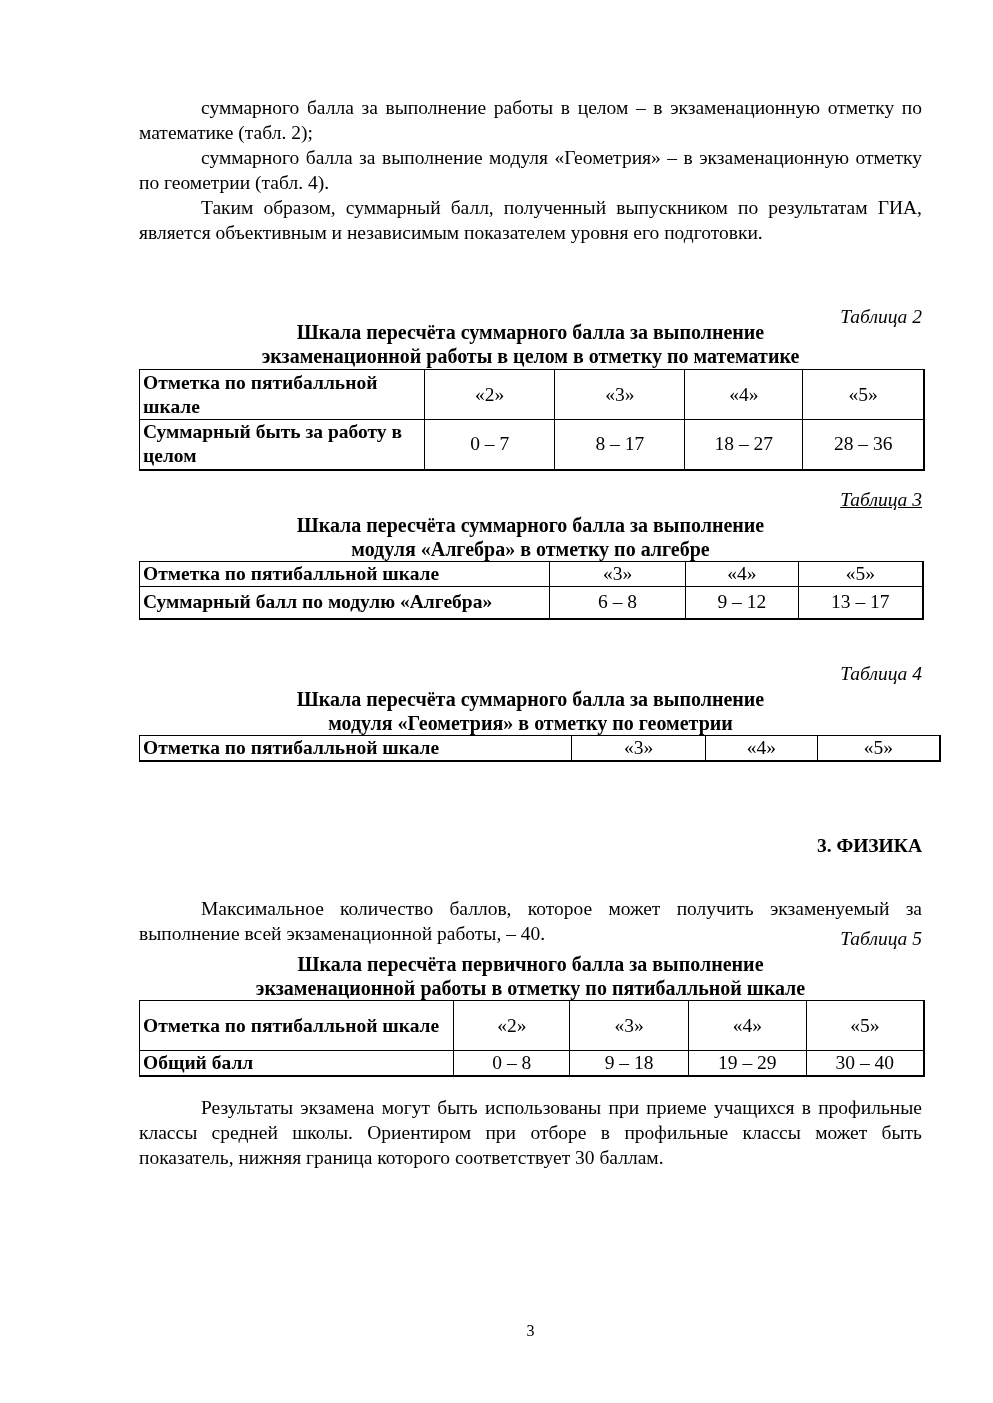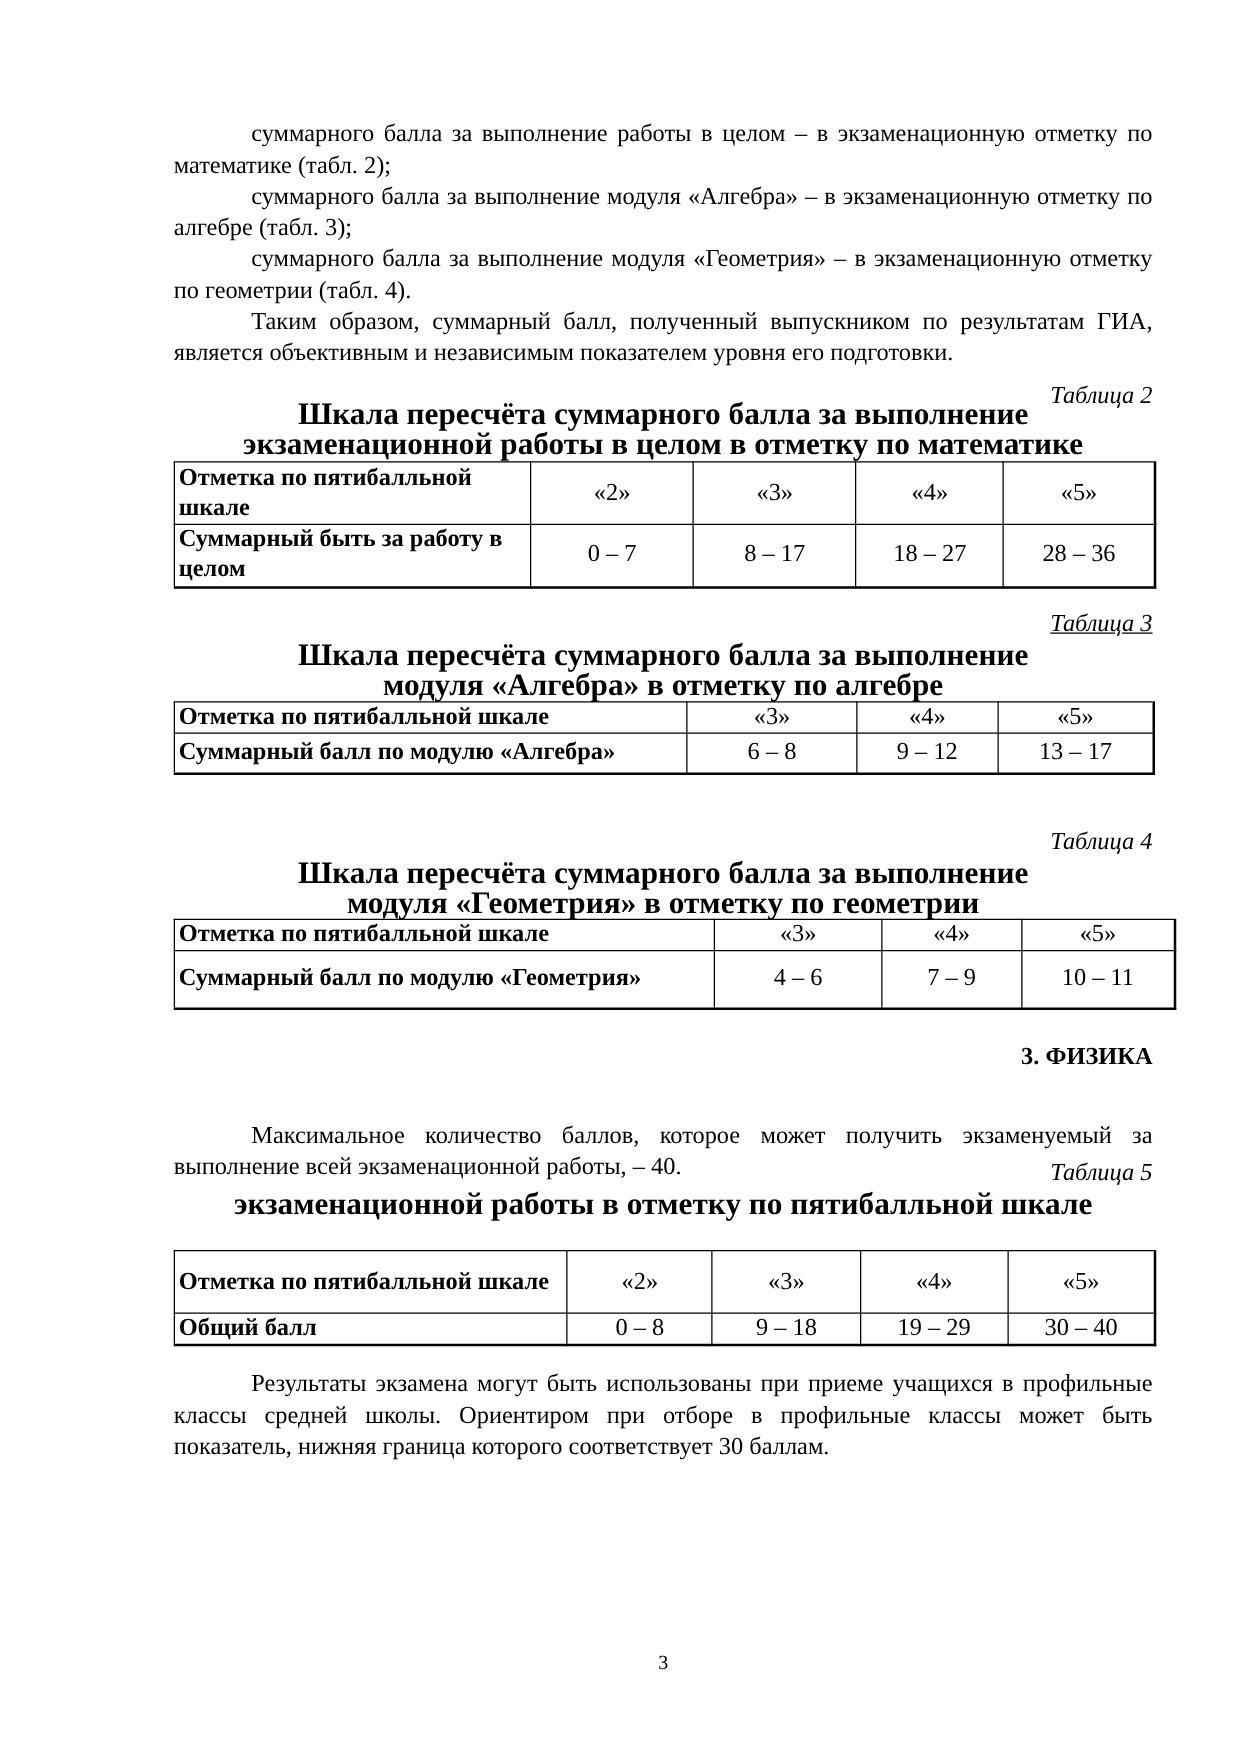--- a/index.html
+++ b/index.html
@@ -2,37 +2,36 @@
 <html><head>
 <meta charset="utf-8">
 <style>
   html, body { margin: 0; padding: 0; background: #ffffff; }
   body { width: 993px; height: 1403px; position: relative; overflow: hidden;
          font-family: "Liberation Serif", "DejaVu Serif", serif; color: #000; }
   .page { position: absolute; left: 139px; top: 0; width: 783px; }
   p.para { margin: 0; font-size: 19.5px; line-height: 25px; text-align: justify; text-indent: 62px; }
   .tbl-label { position: absolute; right: 0; font-style: italic; font-size: 19.5px; line-height: 25px; }
   .tbl-title { position: absolute; left: 0; width: 783px; text-align: center; font-weight: bold;
-               font-size: 25px; line-height: 24px; }
+               font-size: 20px; line-height: 24px; }
   table.t { position: absolute; left: 0; border-collapse: collapse; font-size: 19.5px; }
   table.t td { border: 1px solid #000; padding: 0 3px; line-height: 24px; text-align: center; vertical-align: middle; }
   table.t td.lh { text-align: left; font-weight: bold; }
   table.t { border-right: 2px solid #000; border-bottom: 2px solid #000; }
   .heading { position: absolute; left: 0; width: 783px; text-align: right; font-weight: bold; font-size: 19.5px; }
   .pagenum { position: absolute; left: 0; width: 783px; top: 1322px; text-align: center; font-size: 16px; }
   .block { position: absolute; left: 0; width: 783px; }
 </style>
 </head>
 <body>
 
 <div class="page">
 
   <div class="block" style="top:95px;">
     <p class="para">суммарного балла за выполнение работы в целом – в экзаменационную отметку по математике (табл. 2);</p>
-    <p class="para">суммарного балла за выполнение модуля «Алгебра» – в экзаменационную отметку по алгебре (табл. 3);</p>
     <p class="para">суммарного балла за выполнение модуля «Геометрия» – в экзаменационную отметку по геометрии (табл. 4).</p>
     <p class="para">Таким образом, суммарный балл, полученный выпускником по результатам ГИА, является объективным и независимым показателем уровня его подготовки.</p>
   </div>
 
   <div class="tbl-label" style="top:304px;">Таблица 2</div>
   <div class="tbl-title" style="top:320px;">
     <div>Шкала пересчёта суммарного балла за выполнение</div>
     <div>экзаменационной работы в целом в отметку по математике</div>
   </div>
   <table class="t" style="top:369px; width:786px;">
@@ -101,36 +100,31 @@
         <col style="width:112px">
         <col style="width:123px">
       </colgroup>
     <tbody>
         <tr style="height:25px;">
       <td class="lh">Отметка по пятибалльной шкале</td>
       <td>«3»</td>
       <td>«4»</td>
       <td>«5»</td>
     </tr>
-    <tr style="height:46px;">
-      <td class="lh">Суммарный балл по модулю «Геометрия»</td>
-      <td>4 – 6</td>
-      <td>7 – 9</td>
-      <td>10 – 11</td>
-    </tr>
   </tbody>
     </table>
 
   <div class="heading" style="top:835px;">3. ФИЗИКА</div>
   <div class="block" style="top:876px;margin-top:20px;">
     <p class="para">Максимальное количество баллов, которое может получить экзаменуемый за выполнение всей экзаменационной работы, – 40.</p>
   </div>
 
   <div class="tbl-label" style="top:926px;">Таблица 5</div>
   <div class="tbl-title" style="top:952px;">
+    <div>Шкала пересчёта первичного балла за выполнение</div>
     <div>экзаменационной работы в отметку по пятибалльной шкале</div>
   </div>
   <table class="t" style="top:1000px; width:786px;">
     <colgroup>
         <col style="width:315px">
         <col style="width:116px">
         <col style="width:119px">
         <col style="width:118px">
         <col style="width:118px">
       </colgroup>

